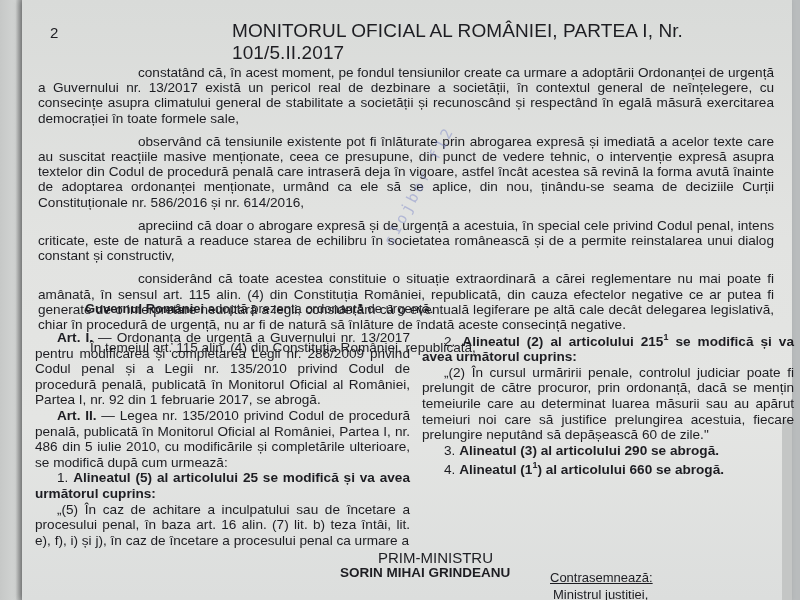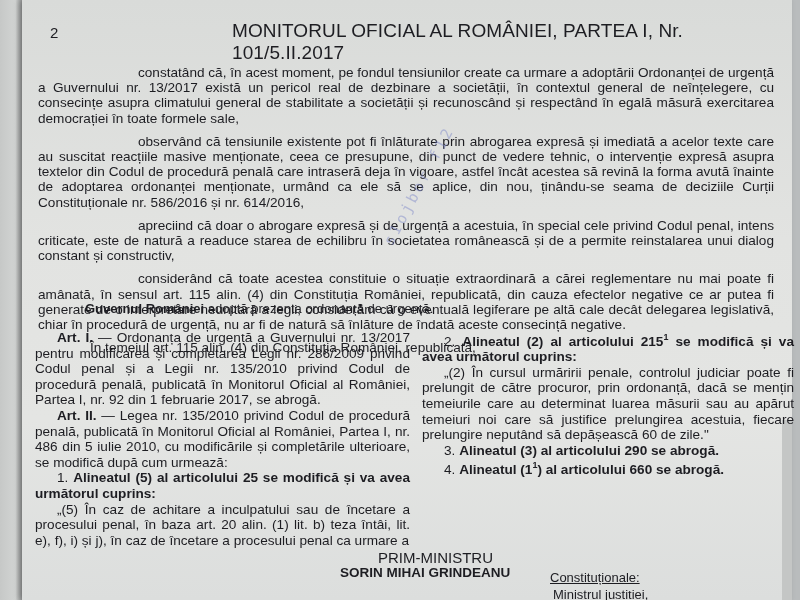--- a/index.html
+++ b/index.html
@@ -59,28 +59,28 @@
 </div>
 
 <div class="gov">
   <b>Guvernul României</b><span> adoptă prezenta ordonanță de urgență.</span>
 </div>
 
 <div class="col colL">
   <p class="ti"><b>Art. I.</b><span> — Ordonanța de urgență a Guvernului nr. 13/2017 pentru modificarea și completarea Legii nr. 286/2009 privind Codul penal și a Legii nr. 135/2010 privind Codul de procedură penală, publicată în Monitorul Oficial al României, Partea I, nr. 92 din 1 februarie 2017, se abrogă.</span></p>
   <p class="ti"><b>Art. II.</b><span> — Legea nr. 135/2010 privind Codul de procedură penală, publicată în Monitorul Oficial al României, Partea I, nr. 486 din 5 iulie 2010, cu modificările și completările ulterioare, se modifică după cum urmează:</span></p>
   <p class="ti"><span>1. </span><b>Alineatul (5) al articolului 25 se modifică și va avea următorul cuprins:</b></p>
-  <p class="ti">„(5) În caz de achitare a inculpatului sau de încetare a procesului penal, în baza art. 20 alin. (1) lit. b) teza întâi, lit. e), f), i) și j), în caz de încetare a procesului penal ca urmare a</p>
+  <p class="ti">„(5) În caz de achitare a inculpatului sau de încetare a procesului penal, în baza art. 16 alin. (7) lit. b) teza întâi, lit. e), f), i) și j), în caz de încetare a procesului penal ca urmare a</p>
 </div>
 
 <div class="col colR">
   <p class="ti"><span>2. </span><b><span>Alineatul (2) al articolului 215</span><sup>1</sup><span> se modifică și va avea următorul cuprins:</span></b></p>
   <p class="ti">„(2) În cursul urmăririi penale, controlul judiciar poate fi prelungit de către procuror, prin ordonanță, dacă se mențin temeiurile care au determinat luarea măsurii sau au apărut temeiuri noi care să justifice prelungirea acestuia, fiecare prelungire neputând să depășească 60 de zile."</p>
   <p class="ti"><span>3. </span><b>Alineatul (3) al articolului 290 se abrogă.</b></p>
   <p class="ti"><span>4. </span><b><span>Alineatul (1</span><sup>1</sup><span>) al articolului 660 se abrogă.</span></b></p>
 </div>
 
 <div class="sig-role">PRIM-MINISTRU</div>
 <div class="sig-name">SORIN MIHAI GRINDEANU</div>
-<div class="contra">Constituționale:</div>
+<div class="contra">Contrasemnează:</div>
 <div class="minjust">Ministrul justiției,</div>
 
 <div class="watermark">s1ojbor f12</div>
 
 </body></html>

